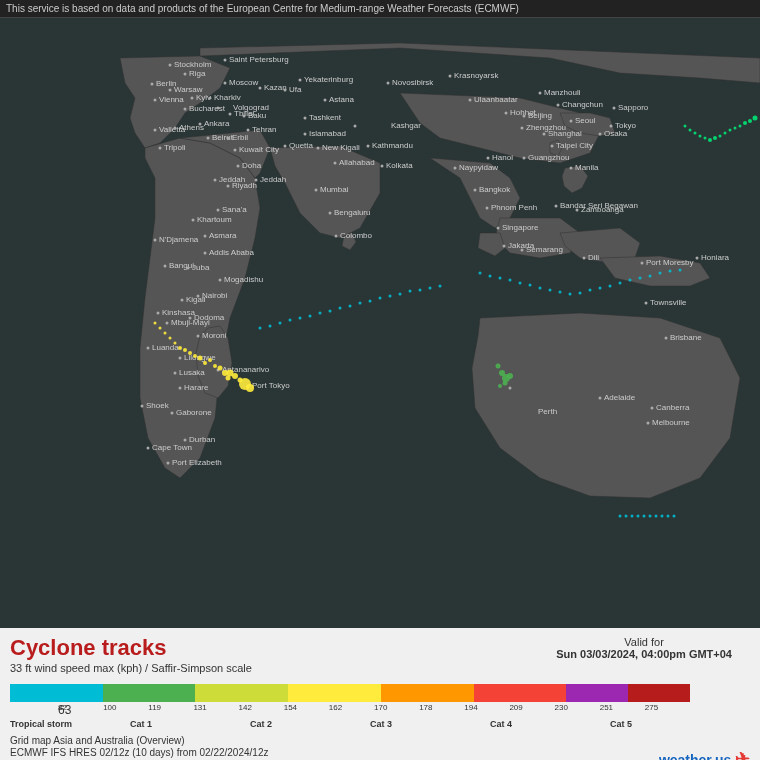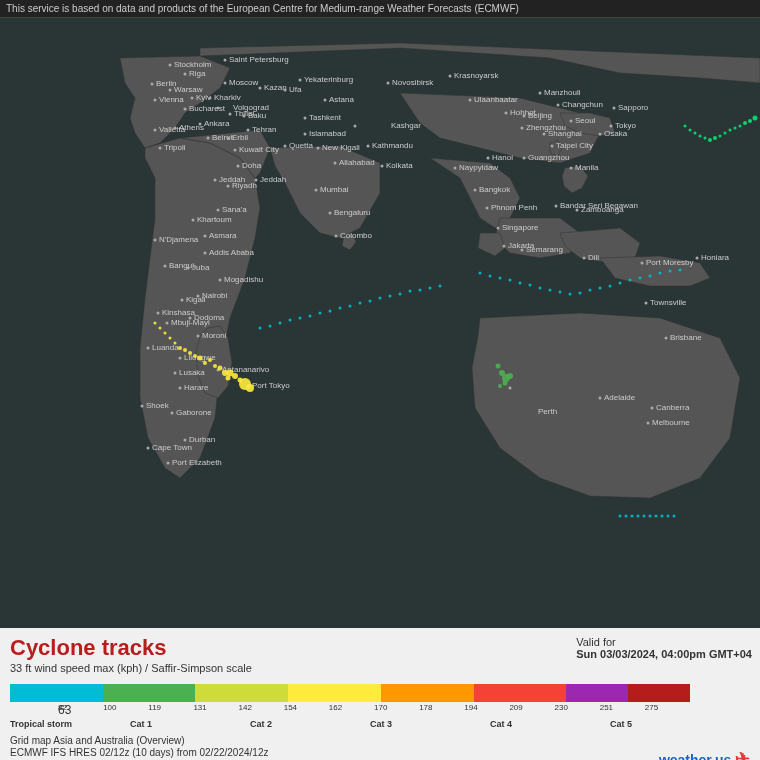--- a/index.html
+++ b/index.html
@@ -90,22 +90,22 @@
 
     #legend-subtitle {
       font-size: 11px;
       color: #333;
       margin-top: 2px;
     }
 
     #valid-for {
       position: absolute;
       top: 8px;
-      right: 8px;
-      text-align: left;
+      right: 28px;
+      text-align: center;
       font-size: 11px;
       color: #333;
     }
 
     #color-scale {
       display: flex;
       margin-top: 10px;
       height: 18px;
       width: 680px;
     }

